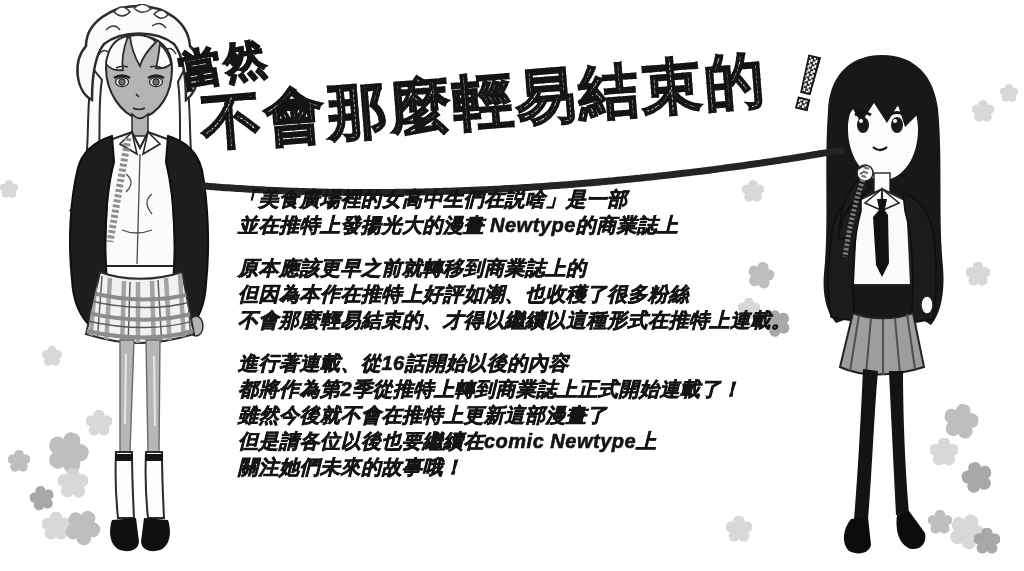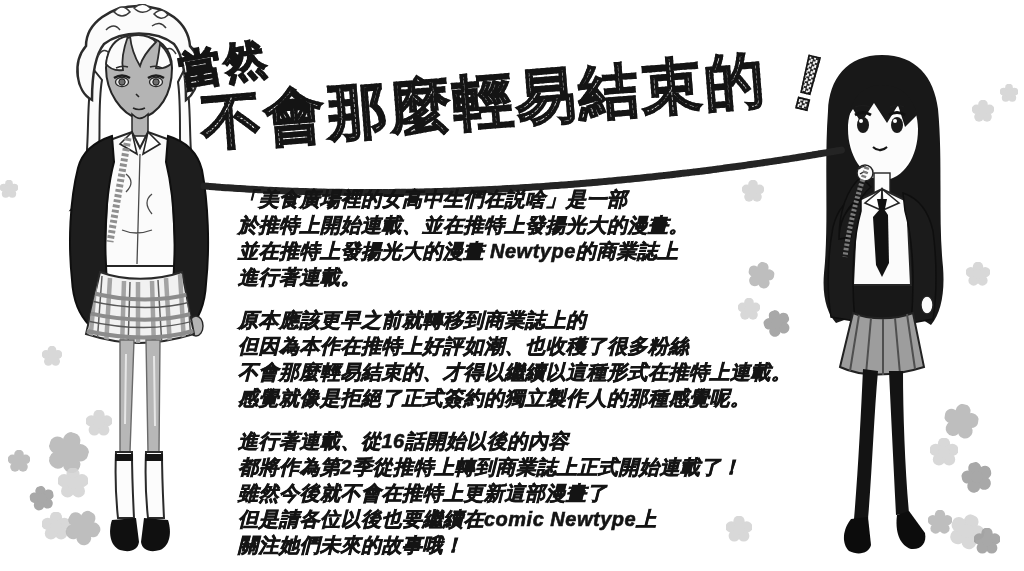--- a/index.html
+++ b/index.html
@@ -247,29 +247,26 @@
   <div class="halftone title-kicker">當然</div>
   <div class="halftone title-main">不會那麼輕易結束的</div>
   <div class="halftone title-excl">!</div>
   <svg class="underline-svg" width="660" height="70" viewBox="0 0 660 70">
     <path d="M8 44 C 200 60 430 46 646 8" fill="none" stroke="#242424" stroke-width="7" stroke-linecap="round" stroke-dasharray="4 2"></path>
   </svg>
 
   <div class="body-text">
     <div class="paragraph">
       <div class="text-line">「美食廣場裡的女高中生們在説啥」是一部</div>
-      <div class="text-line">於推特上開始連載、並在推特上發揚光大的漫畫。</div>
       <div class="text-line">並在推特上發揚光大的漫畫 Newtype的商業誌上</div>
-      <div class="text-line">進行著連載。</div>
     </div>
     <div class="paragraph">
       <div class="text-line">原本應該更早之前就轉移到商業誌上的</div>
       <div class="text-line">但因為本作在推特上好評如潮、也收穫了很多粉絲</div>
       <div class="text-line">不會那麼輕易結束的、才得以繼續以這種形式在推特上連載。</div>
-      <div class="text-line">感覺就像是拒絕了正式簽約的獨立製作人的那種感覺呢。</div>
     </div>
     <div class="paragraph">
       <div class="text-line">進行著連載、從16話開始以後的內容</div>
       <div class="text-line">都將作為第2季從推特上轉到商業誌上正式開始連載了！</div>
       <div class="text-line">雖然今後就不會在推特上更新這部漫畫了</div>
       <div class="text-line">但是請各位以後也要繼續在comic Newtype上</div>
       <div class="text-line">關注她們未來的故事哦！</div>
     </div>
   </div>
 

